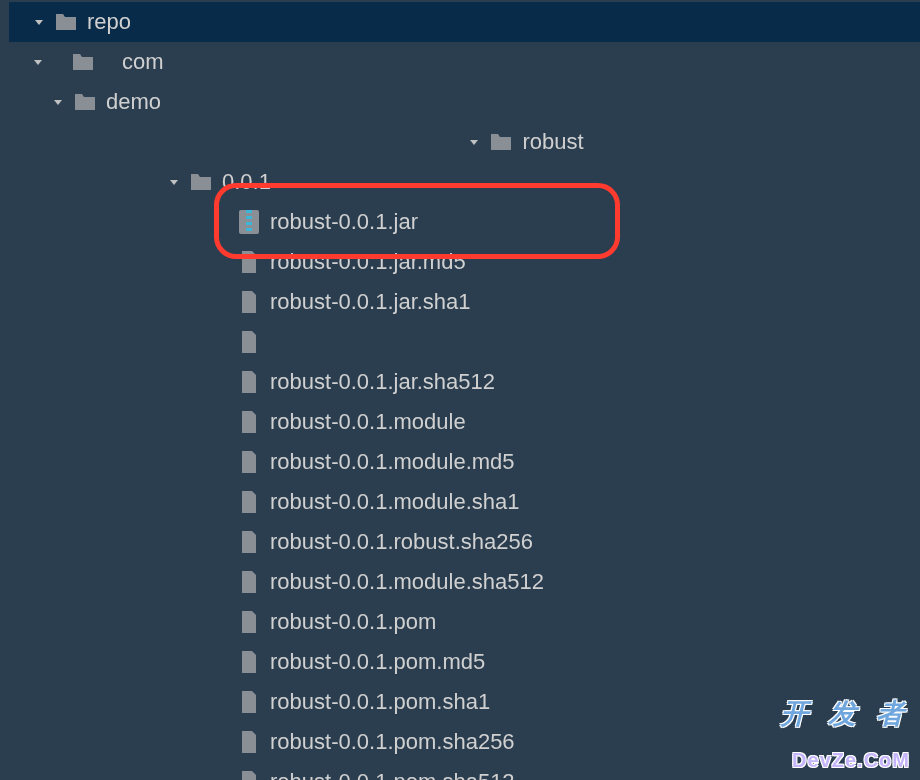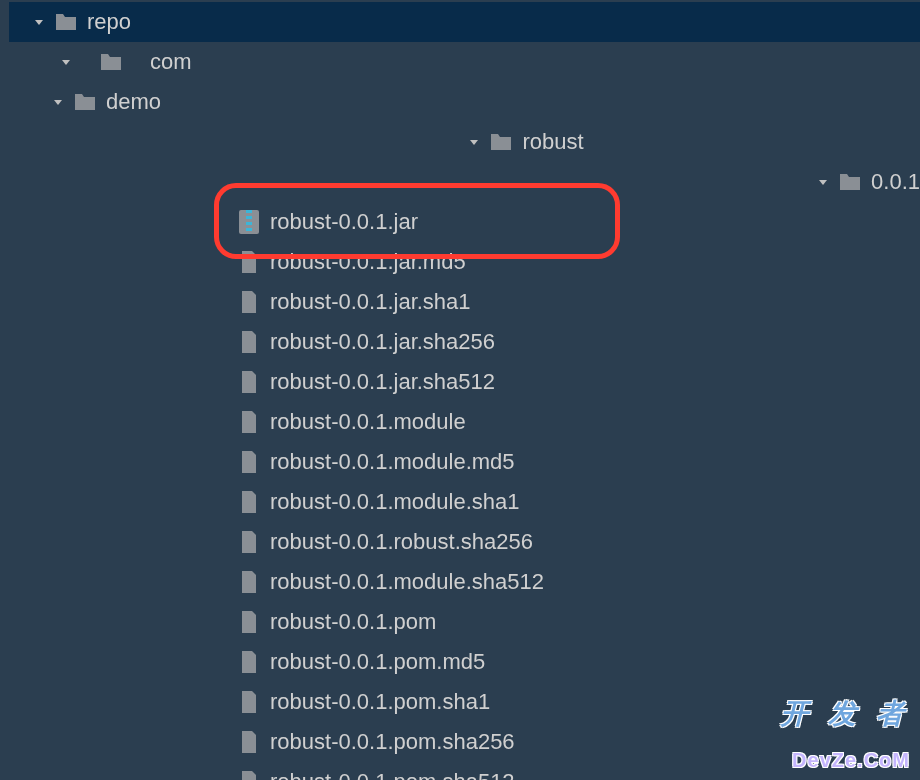--- a/index.html
+++ b/index.html
@@ -84,24 +84,24 @@
         #3bb5d8 0px,
         #3bb5d8 3px,
         #8a8f95 3px,
         #8a8f95 6px
       );
     }
     .label {
       color: #d0d0d0;
     }
     .indent-1 { padding-left: 20px; }
-    .indent-2 { padding-left: 56px; gap: 18px; }
+    .indent-2 { padding-left: 28px; gap: 18px; }
     .indent-3 { padding-left: 48px; }
     .indent-4 { padding-left: 128px; justify-content: center; }
-    .indent-5 { padding-left: 164px; justify-content: flex-end; }
+    .indent-5 { padding-left: 164px; }
     .indent-6 { padding-left: 236px; }
     .highlight-box {
       position: absolute;
       border: 5px solid #ff3b30;
       border-radius: 22px;
       pointer-events: none;
       top: 183px;
       left: 214px;
       width: 406px;
       height: 76px;
@@ -235,21 +235,20 @@
     </span>
     <span class="label">robust-0.0.1.jar.sha1</span>
   </div>
 
   <div class="tree-row indent-6">
     <span class="icon file-icon">
       <svg viewBox="0 0 20 24">
           <path d="M3 1 L13 1 L17 5 L17 23 L3 23 Z M5 8 L15 8 L15 9 L5 9 Z M5 12 L15 12 L15 13 L5 13 Z M5 16 L15 16 L15 17 L5 17 Z"></path>
         </svg>
     </span>
-    <span class="label">robust-0.0.1.jar.sha256</span>
   </div>
 
   <div class="tree-row indent-6">
     <span class="icon file-icon">
       <svg viewBox="0 0 20 24">
           <path d="M3 1 L13 1 L17 5 L17 23 L3 23 Z M5 8 L15 8 L15 9 L5 9 Z M5 12 L15 12 L15 13 L5 13 Z M5 16 L15 16 L15 17 L5 17 Z"></path>
         </svg>
     </span>
     <span class="label">robust-0.0.1.jar.sha512</span>
   </div>

